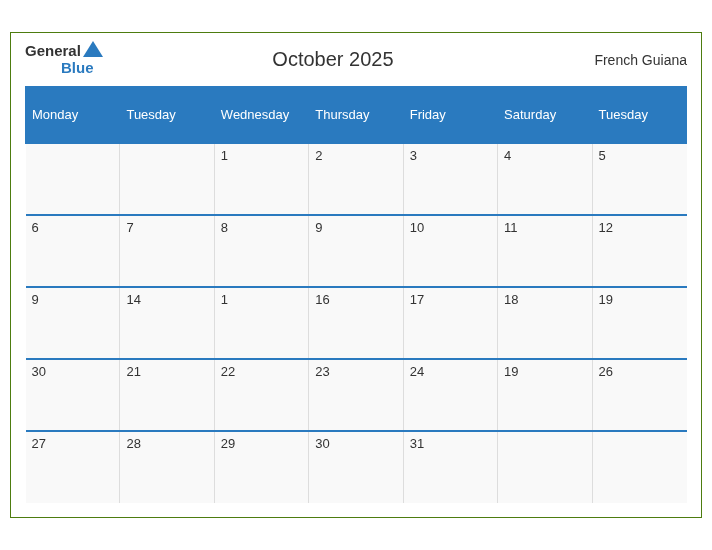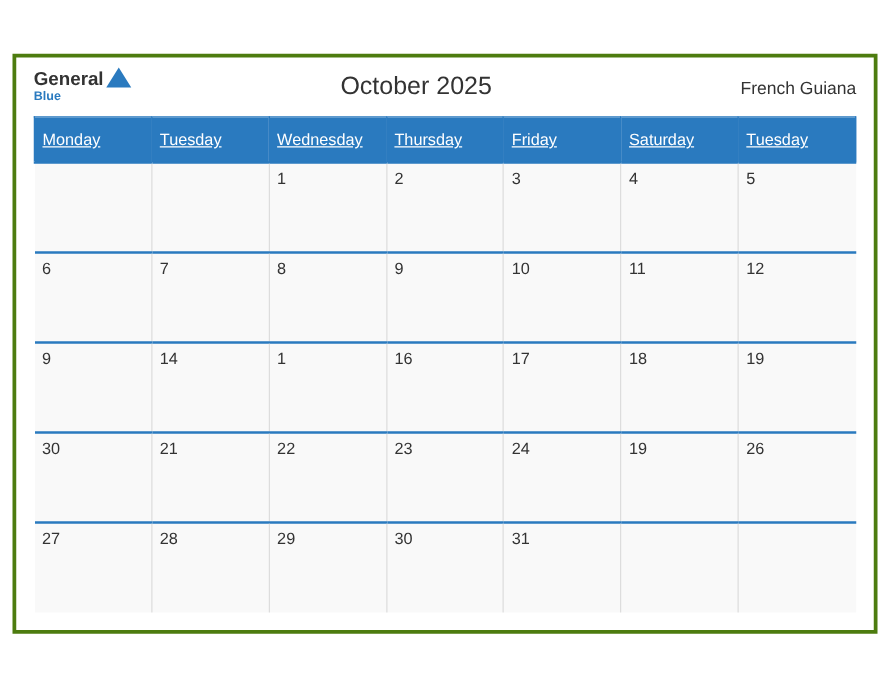--- a/index.html
+++ b/index.html
@@ -9,43 +9,44 @@
       display: flex;
       justify-content: center;
       align-items: center;
       width: 712px;
       height: 550px;
       overflow: hidden;
     }
     .calendar-wrapper {
       width: 692px;
       background: #fff;
-      border: 3px solid #4d7c0f;
+      border: 1px solid #4d7c0f;
       padding: 10px 14px 14px 14px;
     }
     .header {
       display: flex;
       align-items: center;
       justify-content: space-between;
       margin-bottom: 10px;
     }
     .logo {
       display: flex;
       flex-direction: column;
       line-height: 1.1;
     }
     .logo-general {
       font-size: 15px;
       font-weight: bold;
       color: #333;
     }
     .logo-blue {
-      font-size: 10px;
+      font-size: 15px;
       font-weight: bold;
       color: #2a7abf;
+      margin-left: 36px;
     }
     .logo-flag {
       width: 0;
       height: 0;
       border-left: 10px solid transparent;
       border-right: 10px solid transparent;
       border-bottom: 16px solid #2a7abf;
       display: inline-block;
       margin-left: 2px;
       vertical-align: middle;
@@ -72,24 +73,23 @@
     }
     .calendar-table {
       width: 100%;
       border-collapse: collapse;
     }
     .calendar-table thead tr th {
       background: #2a7abf;
       color: #fff;
       font-size: 13px;
       font-weight: normal;
-      padding: 10px 6px;
+      padding: 20px 6px;
       text-align: left;
       border: 1px solid #2a7abf;
-      text-decoration: underline;
     }
     .calendar-table tbody tr {
       height: 72px;
     }
     .calendar-table tbody tr td {
       border-top: 2px solid #2a7abf;
       border-right: 1px solid #ddd;
       vertical-align: top;
       padding: 4px 6px;
       font-size: 13px;

